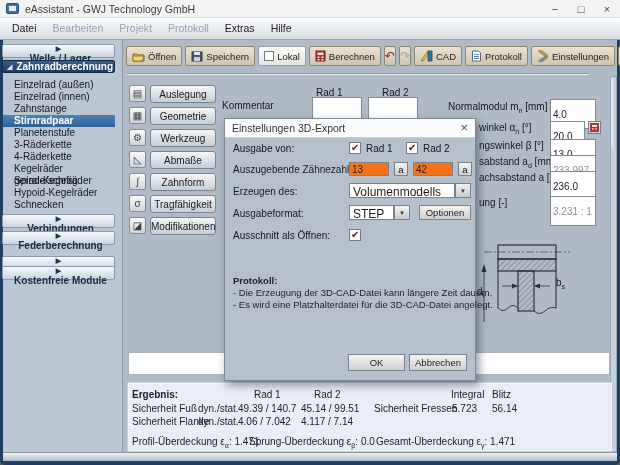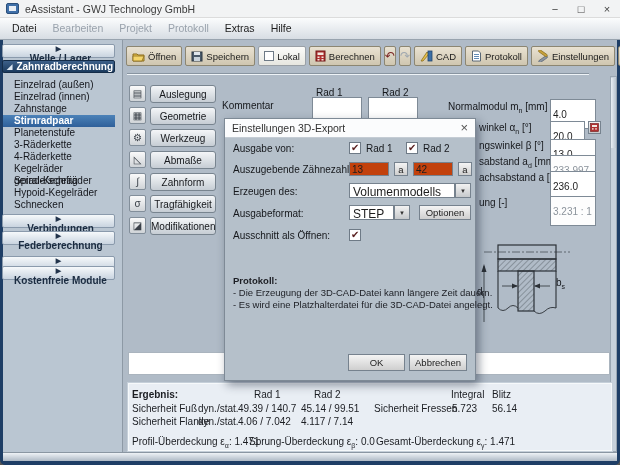--- a/index.html
+++ b/index.html
@@ -45,21 +45,21 @@
   .navbtn{position:absolute;left:150px;width:66px;height:18px;background:linear-gradient(#f4f6f8,#c6cdd4);border:1px solid #78848f;border-radius:3px;text-align:center;line-height:17px;font-size:10px;color:#16181c;}
   
   .inp{position:absolute;height:30px;background:#fff;border:1px solid #7e8a96;font-size:10px;color:#1d1d1d;padding:0 2px;}
   .inp[disabled]{color:#8b939b;background:#fdfdfd;}
   .lbl{position:absolute;font-size:10px;color:#16181c;white-space:nowrap;}
   sub{font-size:7px;}
   
   .dialog{left:224px;top:118px;width:252px;height:263px;background:#b5c0ca;border:1px solid #7e8a96;box-shadow:3px 4px 9px rgba(20,30,50,.45);z-index:10;}
   .dlg-title{position:absolute;left:0;top:0;width:100%;height:19px;background:#fbfcfd;border-bottom:1px solid #c4ccd4;display:flex;align-items:center;padding:0 7px;font-size:10.5px;color:#333;}
   .dlg-x{margin-left:auto;font-size:13px;color:#555;line-height:18px;}
-  .dinp{position:absolute;height:14px;background:#c2410c;border:1px solid #76828e;font-size:10px;padding:0 2px;color:#1d1d1d;}
+  .dinp{position:absolute;height:14px;background:#f97316;border:1px solid #76828e;font-size:10px;padding:0 2px;color:#1d1d1d;}
   .dbox{position:absolute;height:15px;background:#fff;border:1px solid #76828e;font-size:12px;padding:1px 3px;color:#1d1d1d;}
   .ddbtn{position:absolute;width:16px;height:15px;background:linear-gradient(#f2f2f2,#c6c9cc);border:1px solid #76828e;text-align:center;font-size:6px;line-height:14px;color:#333;}
   .sbtn{position:absolute;background:linear-gradient(#f4f4f4,#cfcfcf);border:1px solid #76828e;text-align:center;font-size:9.5px;color:#222;}
   .dcb{position:absolute;width:12px;height:12px;background:#fff;border:1px solid #6e7a86;}
   .dcb.checked:after{content:"✔";position:absolute;left:1px;top:-1px;font-size:10px;color:#5c2222;}
   .hint{position:absolute;font-size:9.5px;color:#1c1e24;white-space:nowrap;}
   
   .results{left:127px;top:382px;width:486px;height:70px;background:#e9eef4;border:1px solid #c5cfd9;box-shadow:inset 0 0 0 1px #f6f9fb;}
   .r{position:absolute;font-size:10px;color:#1b1d22;white-space:nowrap;}
   .whitestrip{left:128px;top:352px;width:482px;height:23px;background:#fff;border:1px solid #aab4be;}

